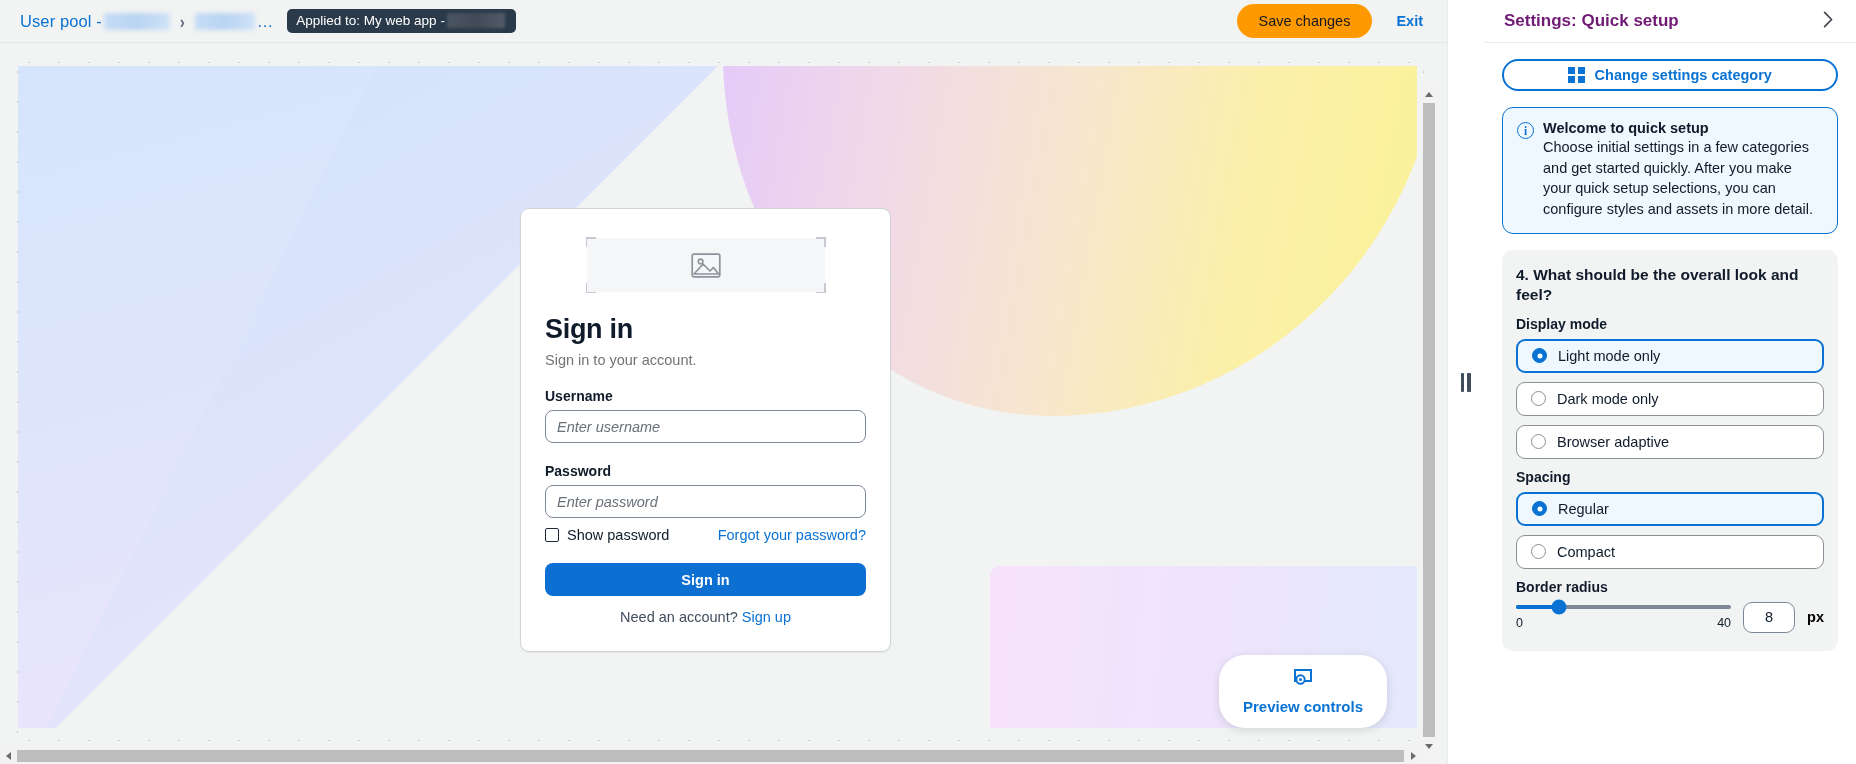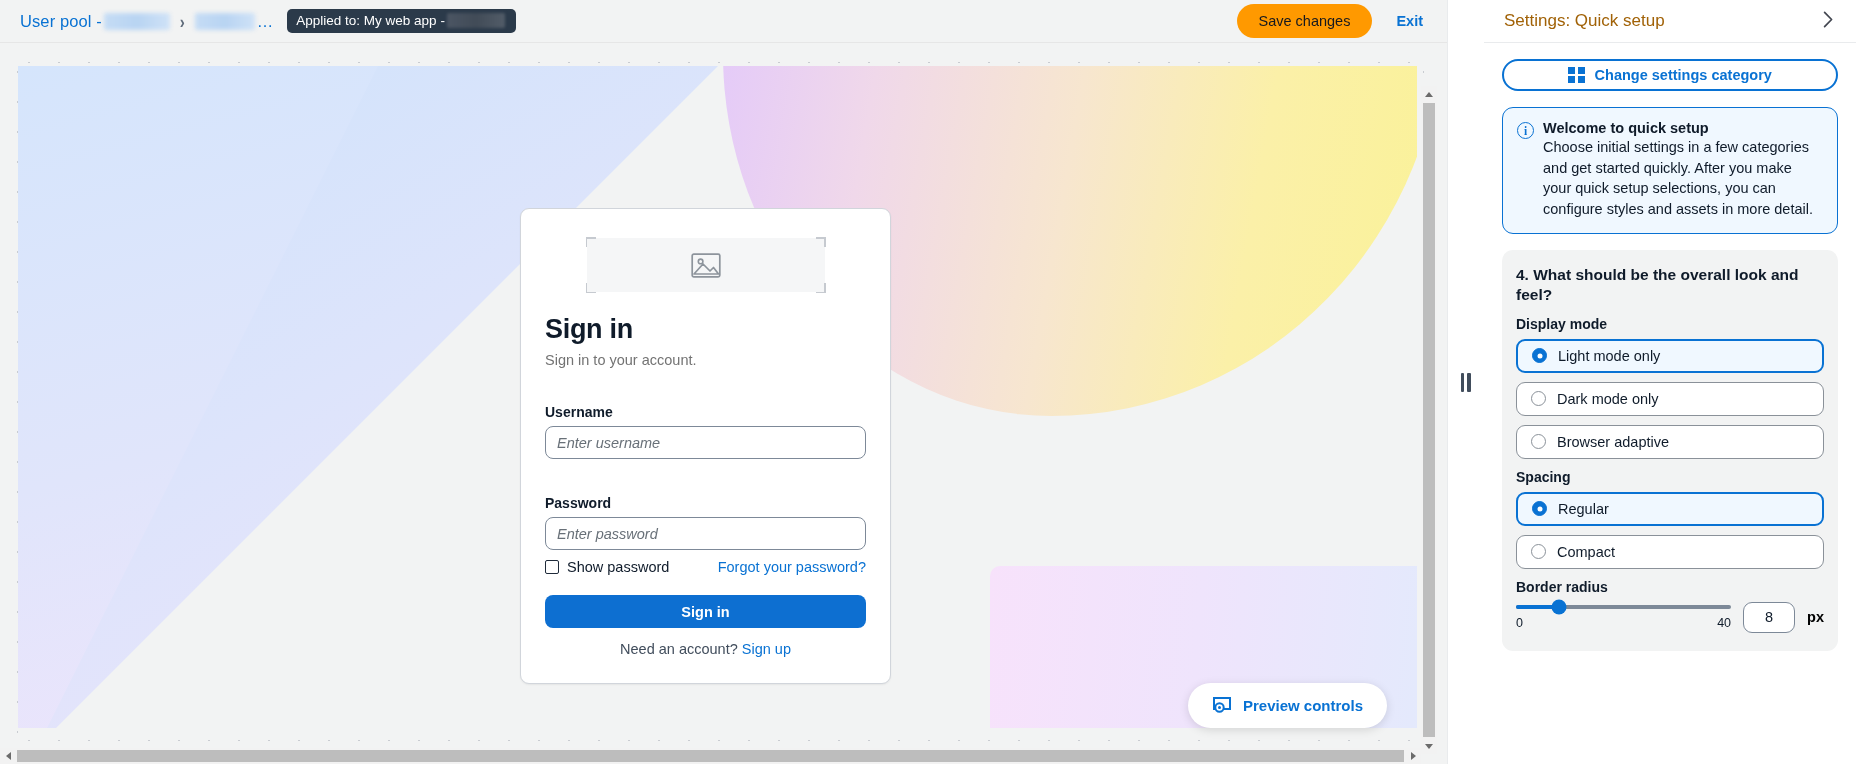--- a/index.html
+++ b/index.html
@@ -165,21 +165,21 @@
   #logo-slot .sc.c { left: -1px; bottom: -1px; }
   #logo-slot .sc.c i:nth-child(1){left:0;bottom:0;width:10px;height:1.5px;}
   #logo-slot .sc.c i:nth-child(2){left:0;bottom:0;width:1.5px;height:10px;}
   #logo-slot .sc.d { right: -1px; bottom: -1px; }
   #logo-slot .sc.d i:nth-child(1){right:0;bottom:0;width:10px;height:1.5px;}
   #logo-slot .sc.d i:nth-child(2){right:0;bottom:0;width:1.5px;height:10px;}
 
   #signin-title { font-size: 27px; font-weight: 700; letter-spacing: -.3px; color: #0f1b2a; }
   #signin-sub { font-size: 14.5px; color: #737373; margin-top: 7px; }
   .field-label { font-size: 14px; font-weight: 700; color: #0f1b2a; margin-bottom: 6px; }
-  .field-group { margin-top: 36px; }
+  .field-group { margin-top: 20px; }
   .text-input {
     width: 100%; height: 33px;
     border: 1px solid #7d8998; border-radius: 8px;
     padding: 0 11px; font-size: 14.5px;
     font-family: "Liberation Sans", sans-serif;
     color: #ef4444; background: #fff;
   }
   .text-input::placeholder { color: #687078; font-style: italic; }
   #pw-row {
     display: flex; align-items: center; justify-content: space-between;
@@ -202,21 +202,21 @@
     text-align: center; margin-top: 13px; font-size: 14.5px; color: #414d5c;
   }
   #signup-link { color: #0972d3; text-decoration: none; cursor: pointer; }
 
   
   #preview-controls {
     position: absolute; right: 60px; bottom: 36px;
     background: #fff; border-radius: 26px;
     padding: 13px 24px; display: flex; align-items: center; gap: 11px;
     box-shadow: 0 2px 10px rgba(0,0,0,.13);
-    cursor: pointer; z-index: 8;
+    cursor: pointer; z-index: 8; flex-direction: column;
   }
   #preview-controls .lbl { color: #0972d3; font-size: 15px; font-weight: 700; }
 
   
   .sb-v {
     position: absolute; top: 43px; right: 10px; bottom: 10px; width: 16px;
     background: #f2f2f2; display: flex; flex-direction: column; align-items: center;
   }
   .sb-v .arr { height: 16px; width: 16px; display: flex; align-items: center; justify-content: center; flex: 0 0 16px; }
   .sb-v .thumb { width: 12px; background: #bdbdbd; border-radius: 0; flex: 1 1 auto; margin: 1px 0; }
@@ -250,21 +250,21 @@
     display: flex; flex-direction: column;
     position: relative;
     border-left: 1px solid #ffffff;
   }
   #panel-head {
     height: 43px; flex: 0 0 43px;
     display: flex; align-items: center; justify-content: space-between;
     padding: 0 18px 0 20px;
     border-bottom: 1px solid #e9ebed;
   }
-  #panel-title { font-size: 17px; font-weight: 400; color: #a16207; }
+  #panel-title { font-size: 17px; font-weight: 700; color: #701a75; }
   #panel-collapse {
     background: none; border: none; cursor: pointer; padding: 4px;
     color: #424650; font-size: 17px; line-height: 1;
     font-family: "Liberation Sans", sans-serif;
   }
   #panel-body {
     flex: 1 1 auto; overflow: hidden; padding: 16px 18px 10px 18px;
     position: relative;
   }
   #change-cat-btn {

